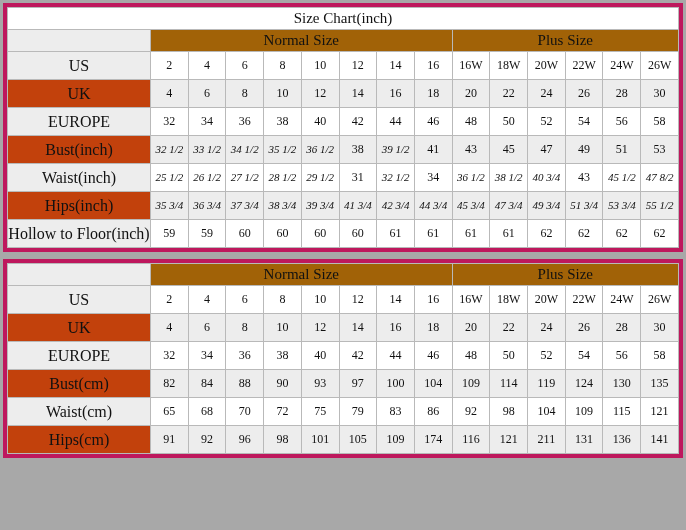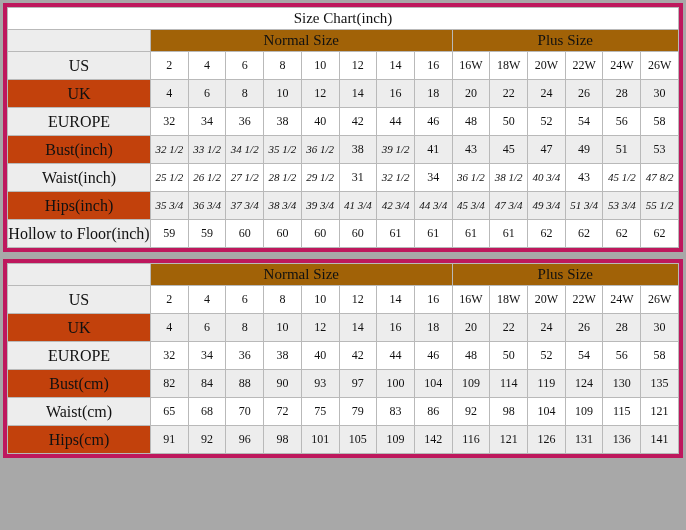--- a/index.html
+++ b/index.html
@@ -341,24 +341,24 @@
           </tr>
           <tr class="shaded">
             <td class="row-label">Hips(cm)</td>
             <td class="val">91</td>
             <td class="val">92</td>
             <td class="val">96</td>
             <td class="val">98</td>
             <td class="val">101</td>
             <td class="val">105</td>
             <td class="val">109</td>
-            <td class="val">142</td>
+            <td class="val">174</td>
             <td class="val">116</td>
             <td class="val">121</td>
-            <td class="val">126</td>
+            <td class="val">211</td>
             <td class="val">131</td>
             <td class="val">136</td>
             <td class="val">141</td>
           </tr>
         </tbody>
       </table>
     </div>
   </div>
 
 </body></html>

